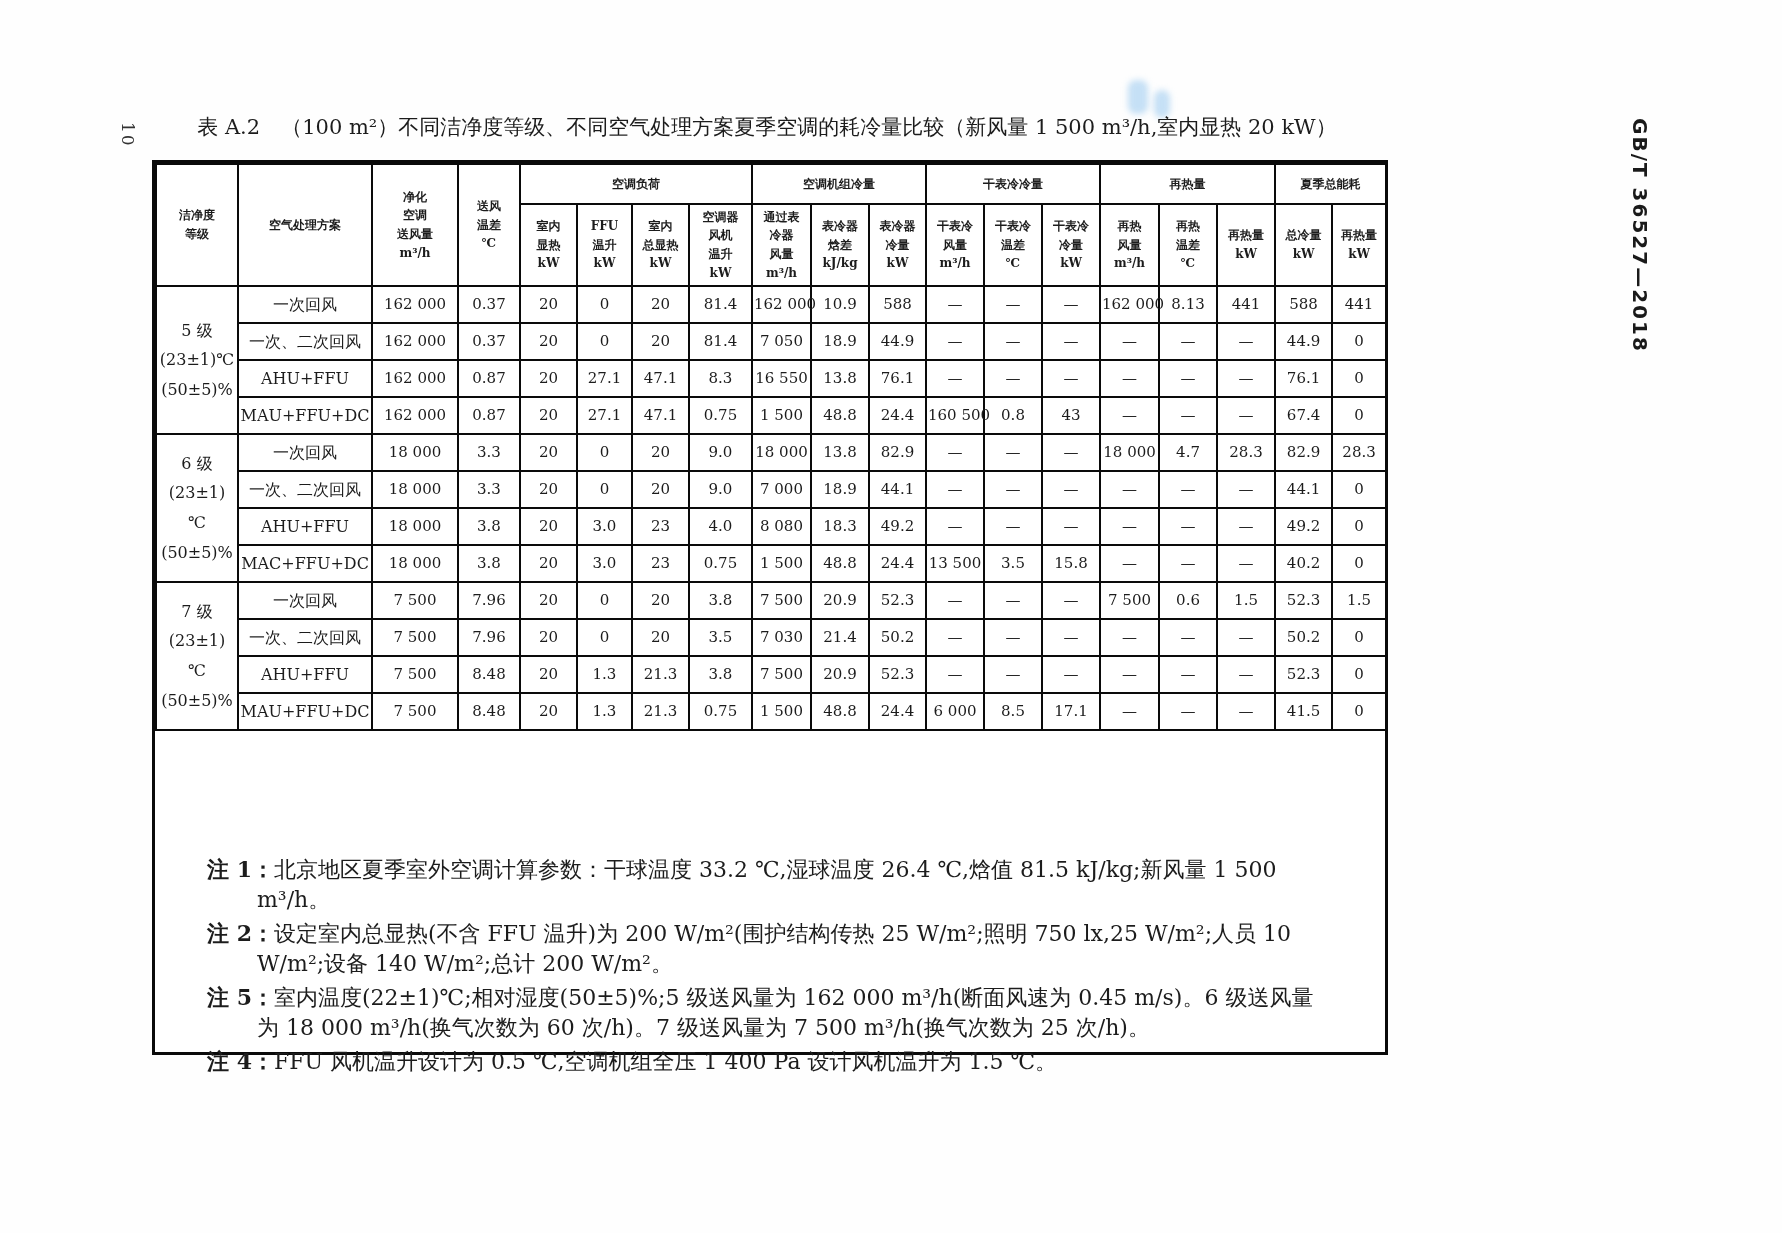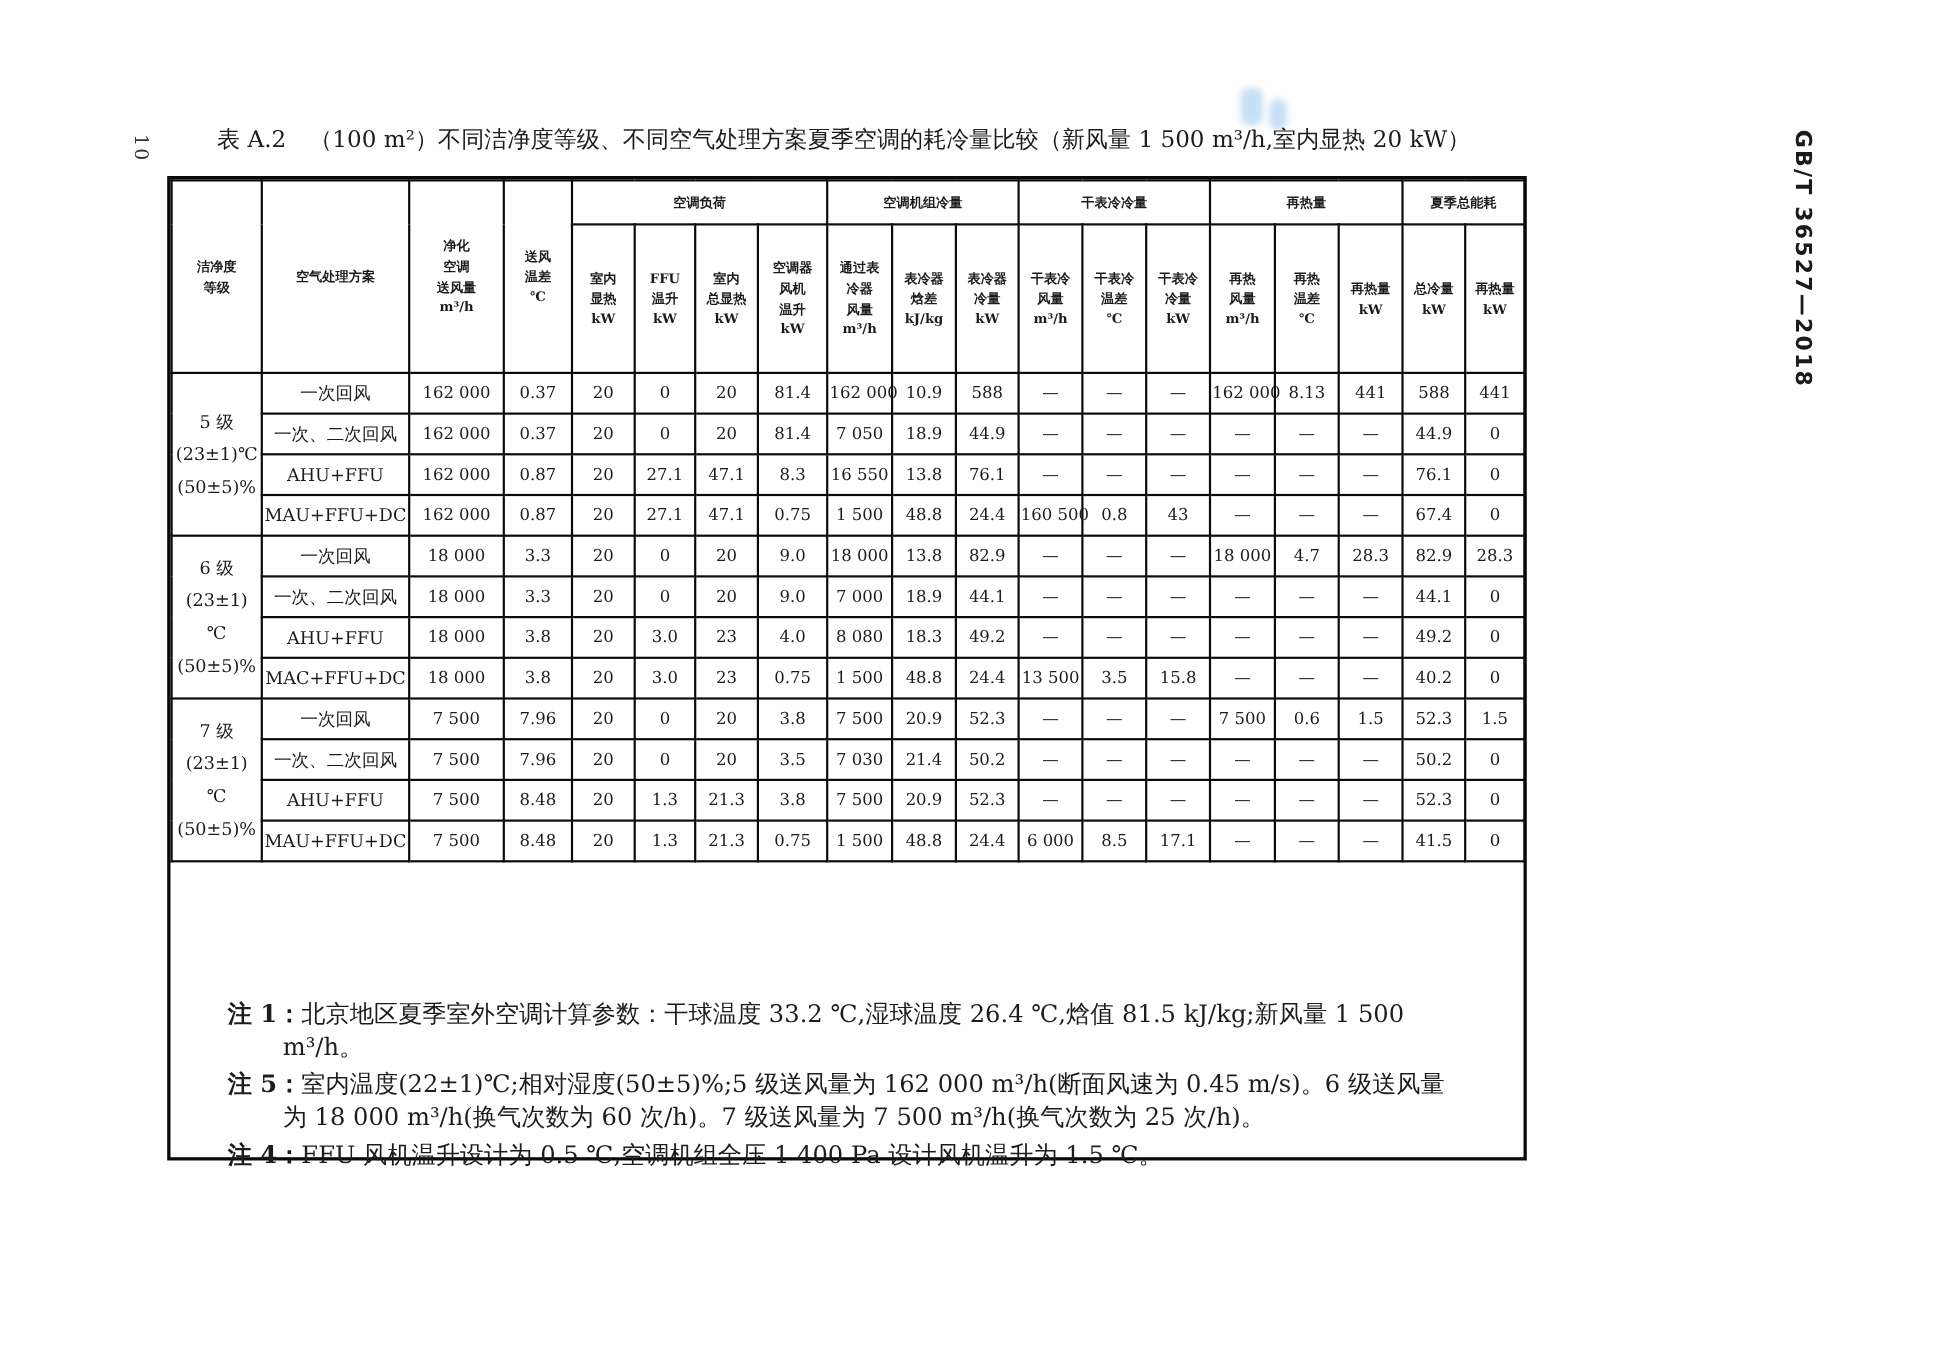--- a/index.html
+++ b/index.html
@@ -56,21 +56,21 @@
     border:2px solid #0a0a0a;
     text-align:center; vertical-align:middle;
     padding:0 1px;
     overflow:visible;
   }
   table.main th{
     font-size:12px; font-weight:bold;
     white-space:pre-line; line-height:1.55;
   }
   thead tr.h1{ height:40px; }
-  thead tr.h2{ height:135px; }
+  thead tr.h2{ height:82px; }
   tbody tr{ height:37px; }
   tbody td{
     font-size:15px; white-space:nowrap; line-height:1;
   }
   td.class-cell{
     white-space:pre-line; font-size:16px; line-height:1.85;
   }
   td.scheme-cell{ font-size:16px; }
 
   .notes{
@@ -433,18 +433,19 @@
             <td>—</td>
             <td>—</td>
             <td>41.5</td>
             <td>0</td>
           </tr>
         </tbody>
     </table>
 
     <div class="notes">
       <div class="note"><span class="note-label">注 1：</span><span>北京地区夏季室外空调计算参数：干球温度 33.2 ℃,湿球温度 26.4 ℃,焓值 81.5 kJ/kg;新风量 1 500 m³/h。</span></div>
+      <div class="note"><span class="note-label">注 2：</span><span>设定室内总显热(不含 FFU 温升)为 200 W/m²(围护结构传热 25 W/m²;照明 750 lx,25 W/m²;人员 10 W/m²;设备 140 W/m²;总计 200 W/m²。</span></div>
       <div class="note"><span class="note-label">注 5：</span><span>室内温度(22±1)℃;相对湿度(50±5)%;5 级送风量为 162 000 m³/h(断面风速为 0.45 m/s)。6 级送风量为 18 000 m³/h(换气次数为 60 次/h)。7 级送风量为 7 500 m³/h(换气次数为 25 次/h)。</span></div>
       <div class="note"><span class="note-label">注 4：</span><span>FFU 风机温升设计为 0.5 ℃,空调机组全压 1 400 Pa 设计风机温升为 1.5 ℃。</span></div>
     </div>
   </div>
 
 </div>
 
 </body></html>

